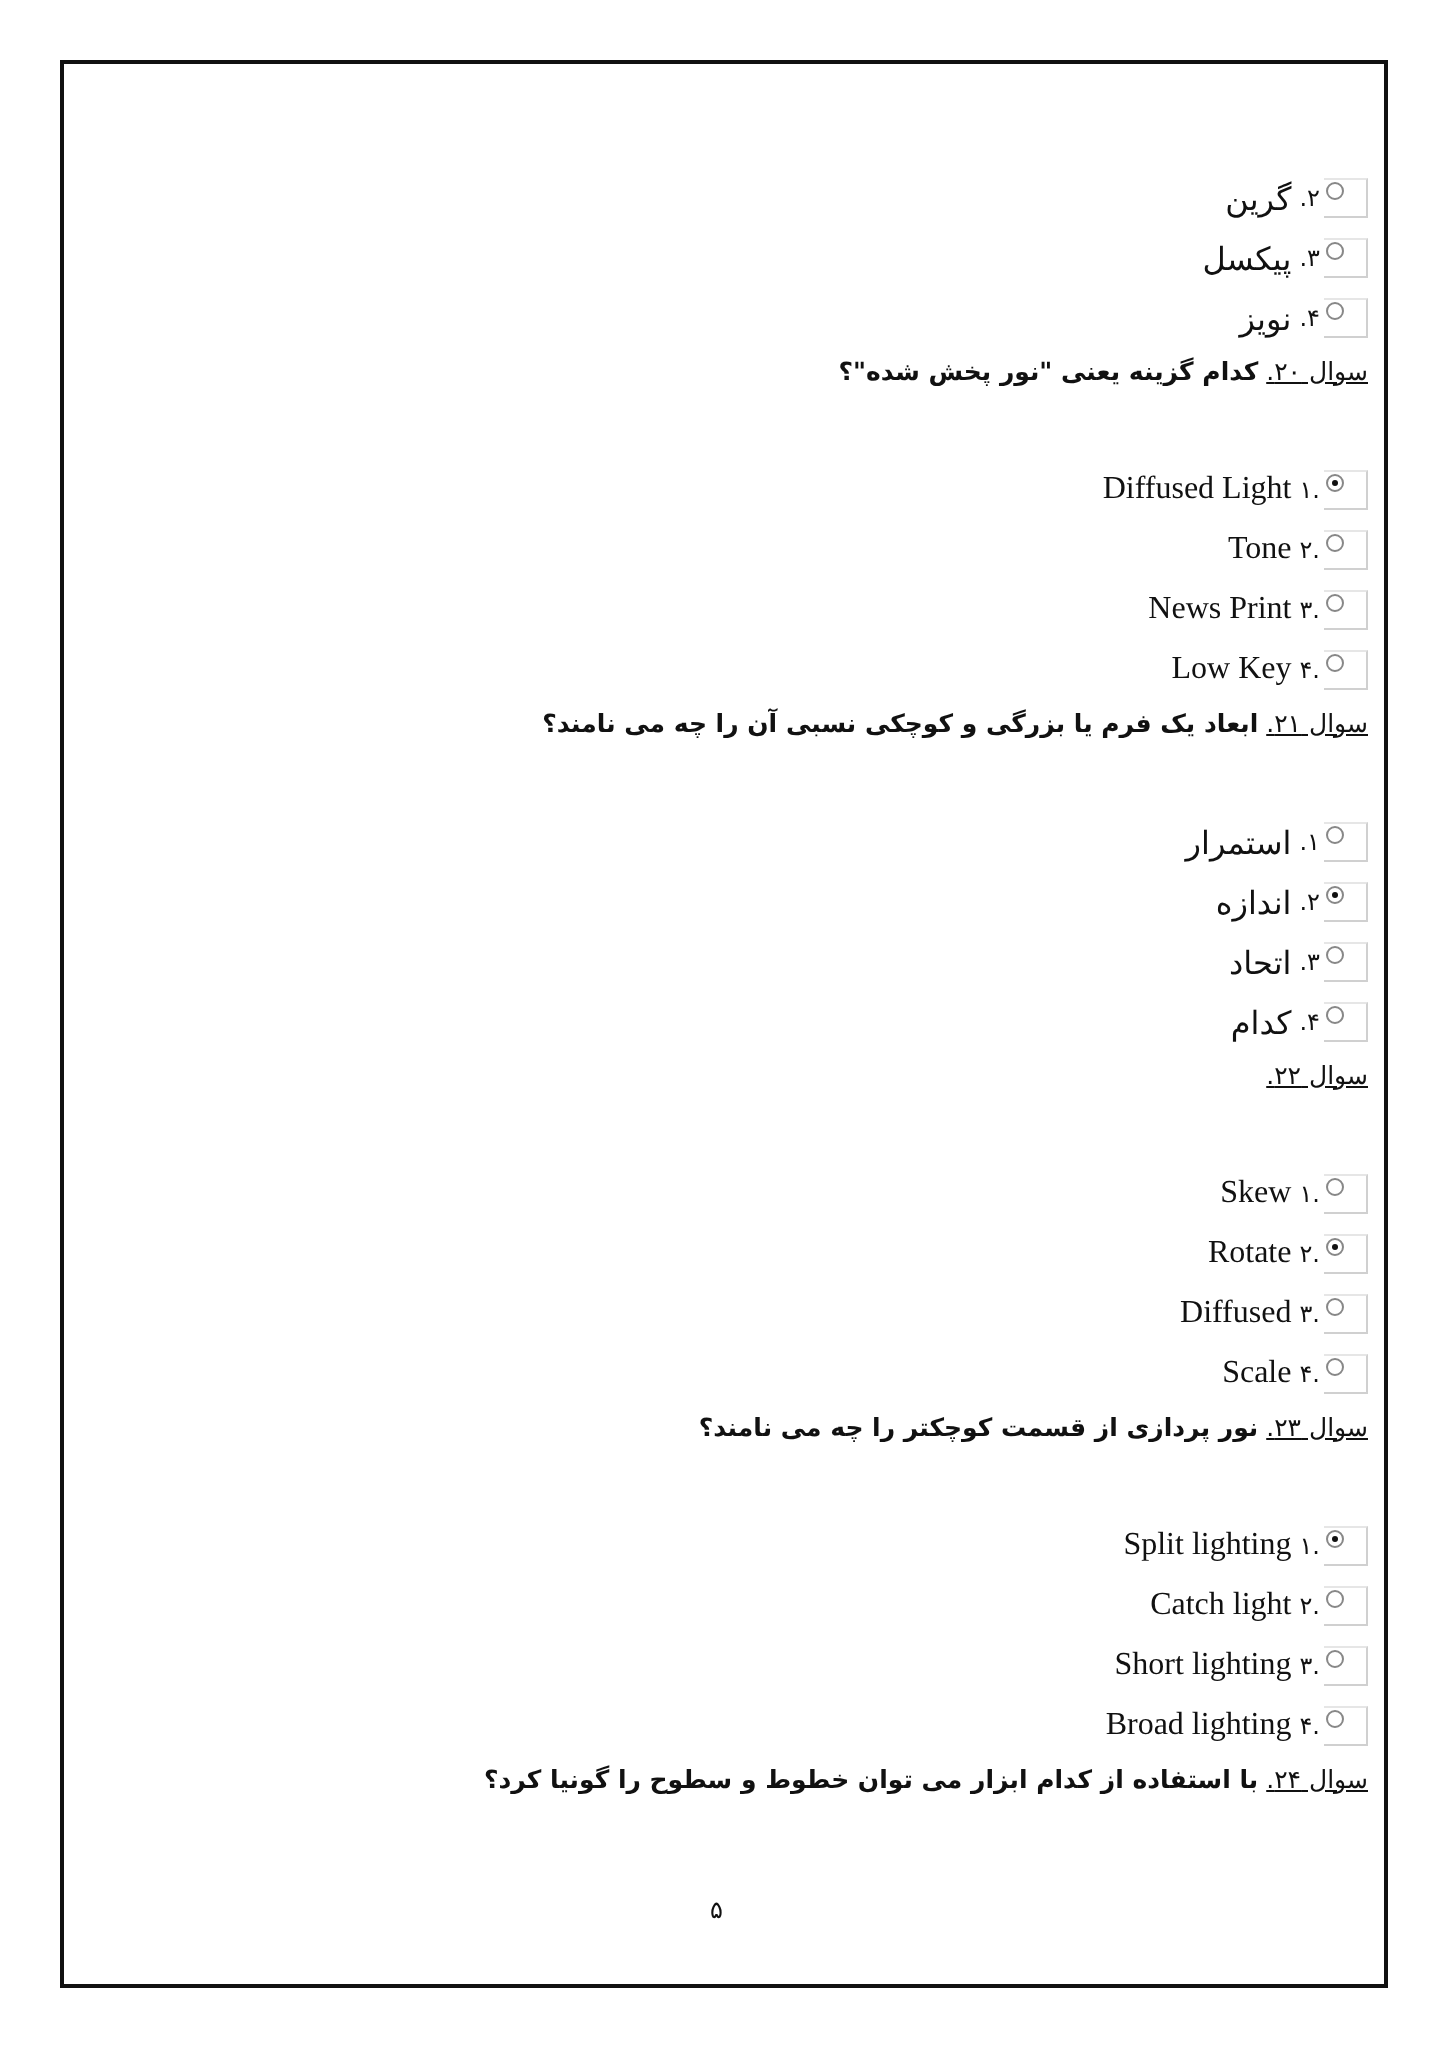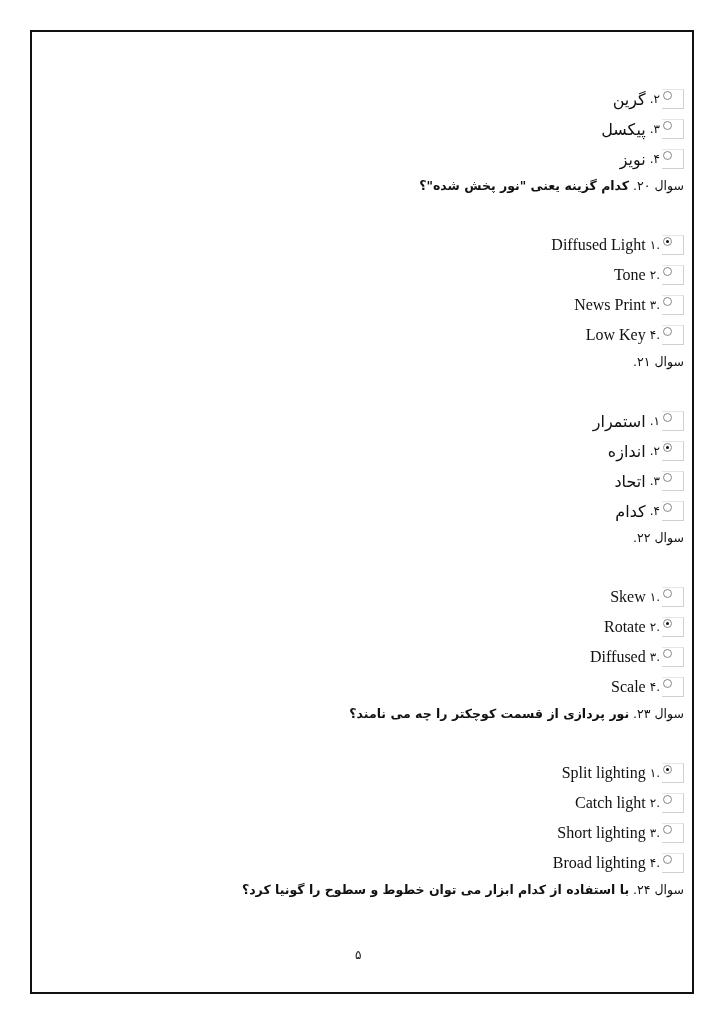--- a/index.html
+++ b/index.html
@@ -15,21 +15,21 @@
                margin-left: 2px; }
   .radio { position: absolute; left: 1px; top: 1px; width: 9px; height: 9px; border-radius: 50%;
            border: 1px solid #888; background: #fff; box-sizing: border-box; }
   .radio.checked::after { content: ""; position: absolute; left: 2px; top: 2px; width: 3px; height: 3px;
                           border-radius: 50%; background: #111; }
   .option-num { font-family: "DejaVu Sans", sans-serif; font-size: 12px; }
   .option-label { margin-right: 4px; }
   .option-label.fa { font-family: "DejaVu Sans", sans-serif; font-size: 16px; }
   .question { height: 22px; font-family: "DejaVu Sans", sans-serif; font-size: 12.5px; font-weight: bold;
               display: flex; align-items: center; margin-bottom: 34px; }
-  .question .qprefix { font-weight: normal; margin-left: 4px; }
+  .question .qprefix { font-weight: normal; margin-left: 4px; text-decoration: underline; }
   .page-number { position: absolute; left: 355px; top: 948px; font-family: "DejaVu Sans", sans-serif; font-size: 12px; }
 </style>
 </head>
 <body>
 
 <div class="page-frame"></div>
 
 <div class="content">
 
   <div class="option">
@@ -82,20 +82,21 @@
   <div class="option">
     <span class="radio-box">
         <span class="radio"></span>
       </span>
     <span class="option-num">.۴</span>
     <span class="option-label">Low Key</span>
   </div>
 
   <div class="question">
     <span class="qprefix">سوال ۲۱.</span>
+    <span>ابعاد یک فرم یا بزرگی و کوچکی نسبی آن را چه می نامند؟</span>
   </div>
   <div class="option">
     <span class="radio-box">
         <span class="radio"></span>
       </span>
     <span class="option-num">۱.</span>
     <span class="option-label fa">استمرار</span>
   </div>
   <div class="option">
     <span class="radio-box">

